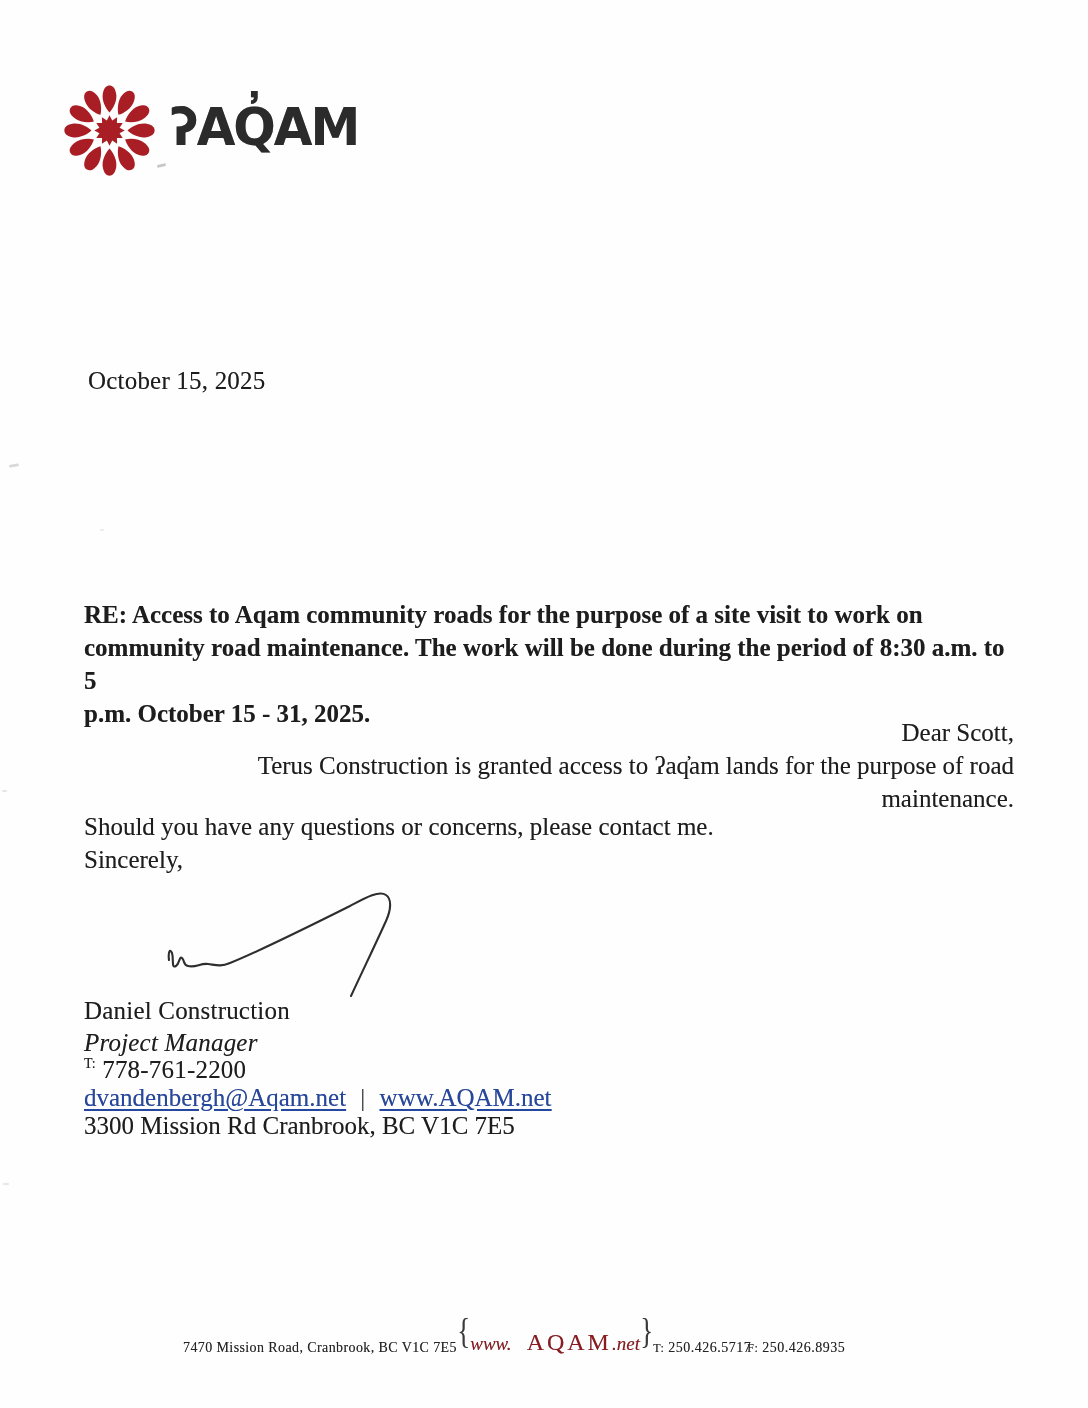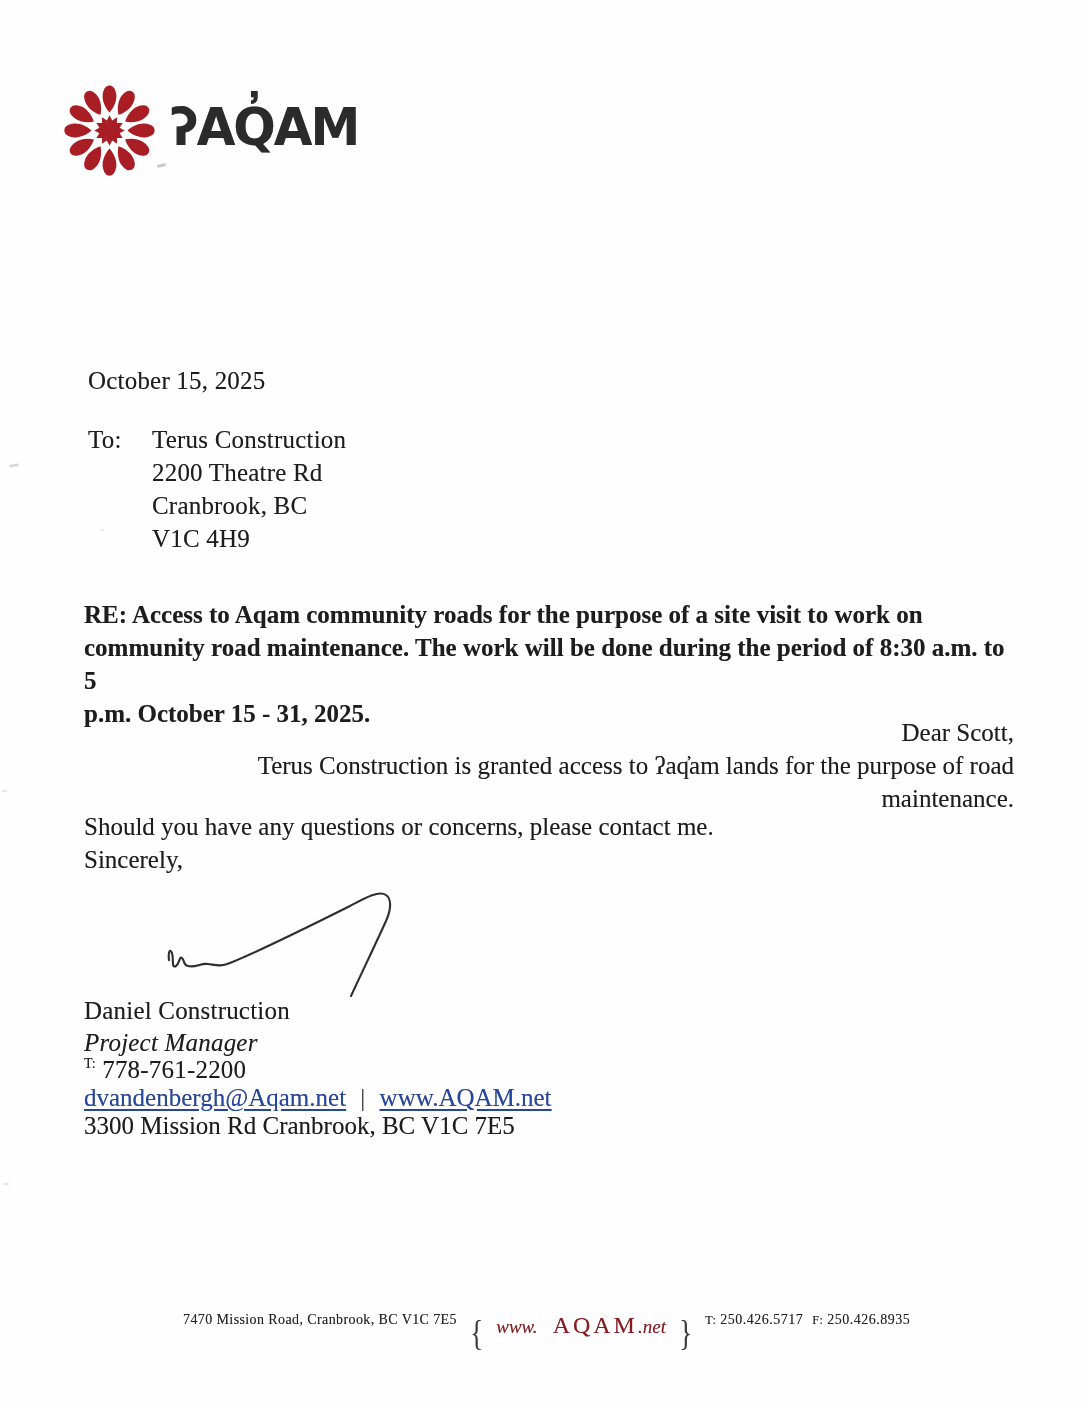--- a/index.html
+++ b/index.html
@@ -35,21 +35,21 @@
   .sig-name  { position:absolute; left:84px; top:997px;  font-size:25px; letter-spacing:0.2px; }
   .sig-title { position:absolute; left:84px; top:1029px; font-size:25px; font-style:italic; letter-spacing:0.2px; }
   .sig-phone { position:absolute; left:84px; top:1056px; font-size:25px; letter-spacing:0.2px; }
   .sup { font-size:14px; vertical-align:10px; letter-spacing:0; }
   .sig-links { position:absolute; left:84px; top:1084px; font-size:25px; }
   .link { color:#2447a0; text-decoration:underline; text-underline-offset:3px; }
   .sep  { color:#333; margin:0 8px; text-decoration:none; }
   .sig-addr  { position:absolute; left:84px; top:1112px; font-size:25px; }
 
   
-  .footer { position:absolute; left:183px; top:1312px; height:44px; display:flex; align-items:flex-start; gap:13px; }
+  .footer { position:absolute; left:183px; top:1312px; height:44px; display:flex; align-items:flex-end; }
   .f-addr { font-size:14px; letter-spacing:0.4px; color:#242424; }
   .f-brace{ font-size:36px; font-weight:400; color:#3a3a3a; transform:scaleX(0.75); margin:0 -2px; padding-bottom:4px; }
   .f-www  { color:#8c1a1f; white-space:nowrap; }
   .f-www .it   { font-style:italic; font-size:19px; }
   .f-www .caps { font-size:24px; letter-spacing:3px; margin-left:15px; }
   .f-tel  { font-size:14px; letter-spacing:0.5px; color:#242424; white-space:nowrap; }
   .f-tel + .f-tel { margin-left:-4px; }
   .f-lbl  { font-size:12px; }
 
   
@@ -89,27 +89,20 @@
     <div class="wordmark txt">ʔAQ̓AM</div>
   </div>
 
   <div class="artifact a1"></div>
   <div class="artifact a2"></div>
   <div class="artifact a3"></div>
   <div class="artifact a4"></div>
   <div class="artifact a5"></div>
 
   <div class="date txt">October 15, 2025</div>
-  <div class="to-row">
-    <div class="to-label txt">To:</div>
-    <div class="pre txt">Terus Construction
-2200 Theatre Rd
-Cranbrook, BC
-V1C 4H9</div>
-  </div>
 
   <div class="para re pre txt">RE: Access to Aqam community roads for the purpose of a site visit to work on
 community road maintenance. The work will be done during the period of 8:30 a.m. to 5
 p.m. October 15 - 31, 2025.</div>
   <div class="para dear pre txt">Dear Scott,
 Terus Construction is granted access to ʔaq̓am lands for the purpose of road
 maintenance.</div>
   <div class="para closing pre txt">Should you have any questions or concerns, please contact me.
 Sincerely,</div>
 

